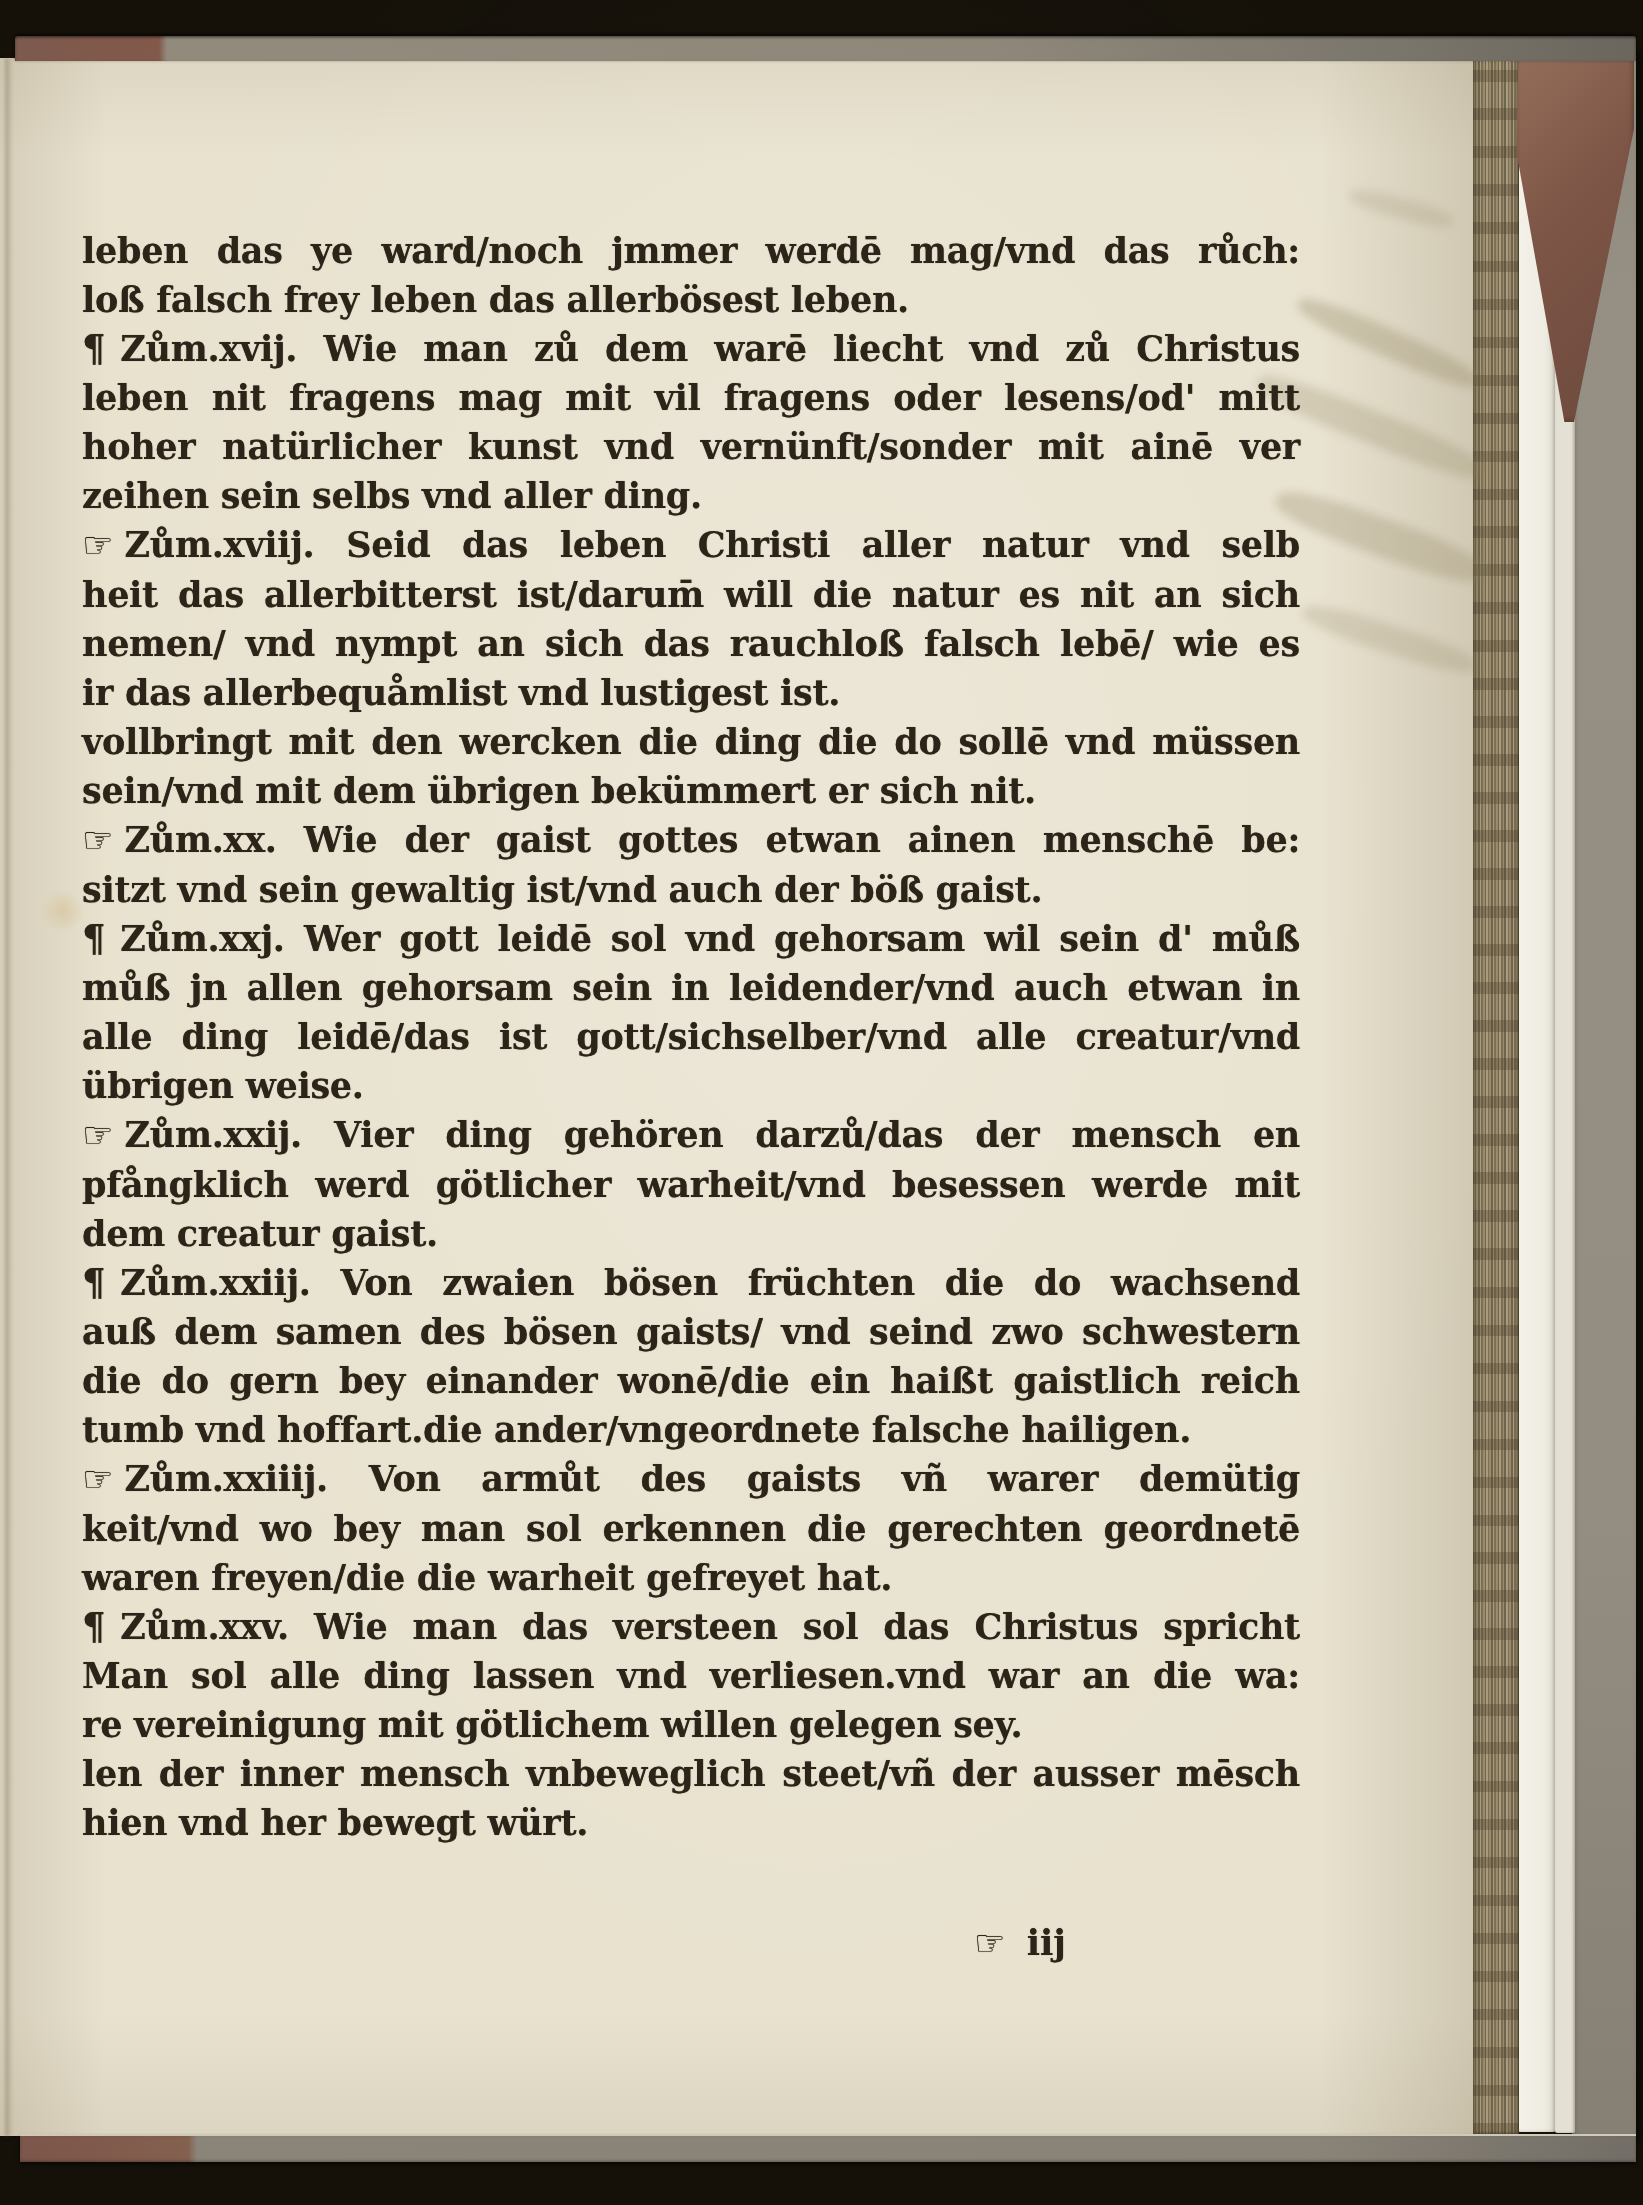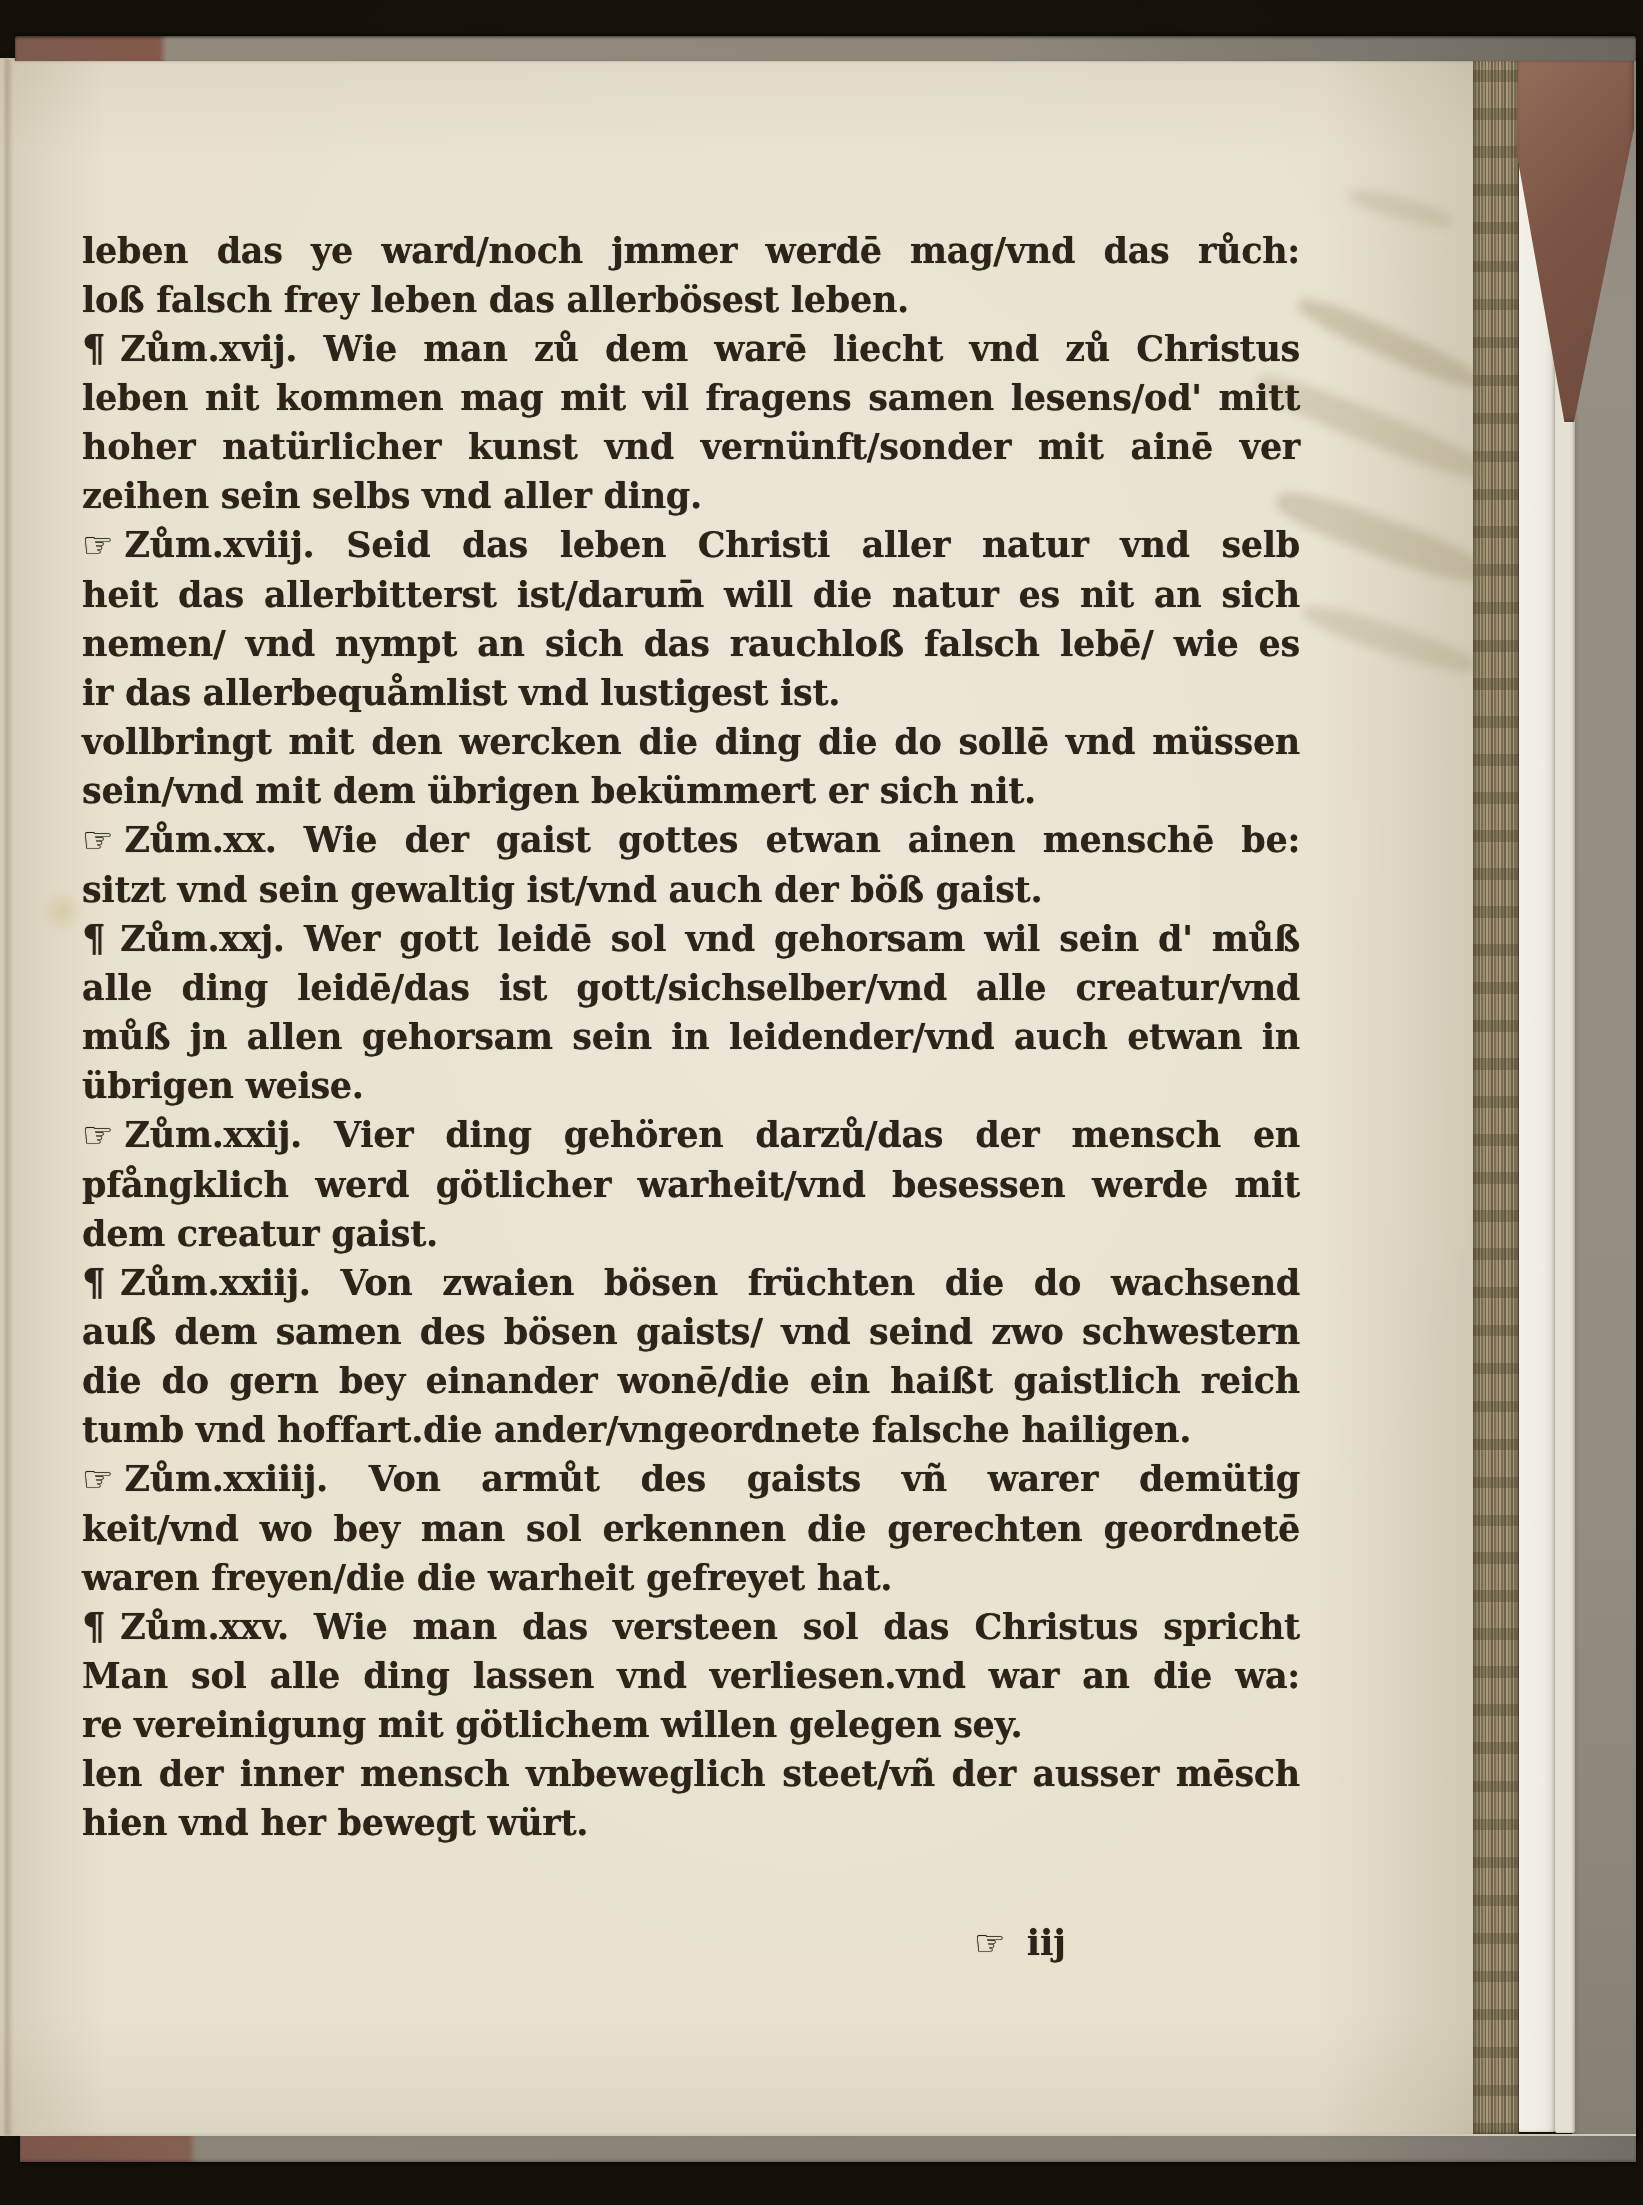--- a/index.html
+++ b/index.html
@@ -132,42 +132,42 @@
     <div class="scuff scuff-5"></div>
     <div class="blotch"></div>
 
     <div class="textblock" id="textblock">
         <div class="entry">
           <div class="line full">leben das ye ward/noch jmmer werdē mag/vnd das růch:</div>
           <div class="line">loß falsch frey leben das allerbösest leben.</div>
         </div>
         <div class="entry">
           <div class="line full"><span class="marker pilcrow">¶</span>Zům.xvij. Wie man zů dem warē liecht vnd zů Christus</div>
-          <div class="line full">leben nit kommen mag mit vil fragens samen lesens/od' mitt</div>
+          <div class="line full">leben nit fragens mag mit vil fragens oder lesens/od' mitt</div>
           <div class="line full">hoher natürlicher kunst vnd vernünft/sonder mit ainē ver</div>
           <div class="line">zeihen sein selbs vnd aller ding.</div>
         </div>
         <div class="entry">
           <div class="line full"><span class="marker manicule">☞</span>Zům.xviij. Seid das leben Christi aller natur vnd selb</div>
           <div class="line full">heit das allerbitterst ist/darum̄ will die natur es nit an sich</div>
           <div class="line full">nemen/ vnd nympt an sich das rauchloß falsch lebē/ wie es</div>
           <div class="line">ir das allerbequåmlist vnd lustigest ist.</div>
         </div>
         <div class="entry">
           <div class="line full">vollbringt mit den wercken die ding die do sollē vnd müssen</div>
           <div class="line">sein/vnd mit dem übrigen bekümmert er sich nit.</div>
         </div>
         <div class="entry">
           <div class="line full"><span class="marker manicule">☞</span>Zům.xx. Wie der gaist gottes etwan ainen menschē be:</div>
           <div class="line">sitzt vnd sein gewaltig ist/vnd auch der böß gaist.</div>
         </div>
         <div class="entry">
           <div class="line full"><span class="marker pilcrow">¶</span>Zům.xxj. Wer gott leidē sol vnd gehorsam wil sein d' můß</div>
+          <div class="line full">můß jn allen gehorsam sein in leidender/vnd auch etwan in</div>
           <div class="line full">alle ding leidē/das ist gott/sichselber/vnd alle creatur/vnd</div>
-          <div class="line full">můß jn allen gehorsam sein in leidender/vnd auch etwan in</div>
           <div class="line">übrigen weise.</div>
         </div>
         <div class="entry">
           <div class="line full"><span class="marker manicule">☞</span>Zům.xxij. Vier ding gehören darzů/das der mensch en</div>
           <div class="line full">pfångklich werd götlicher warheit/vnd besessen werde mit</div>
           <div class="line">dem creatur gaist.</div>
         </div>
         <div class="entry">
           <div class="line full"><span class="marker pilcrow">¶</span>Zům.xxiij. Von zwaien bösen früchten die do wachsend</div>
           <div class="line full">auß dem samen des bösen gaists/ vnd seind zwo schwestern</div>

